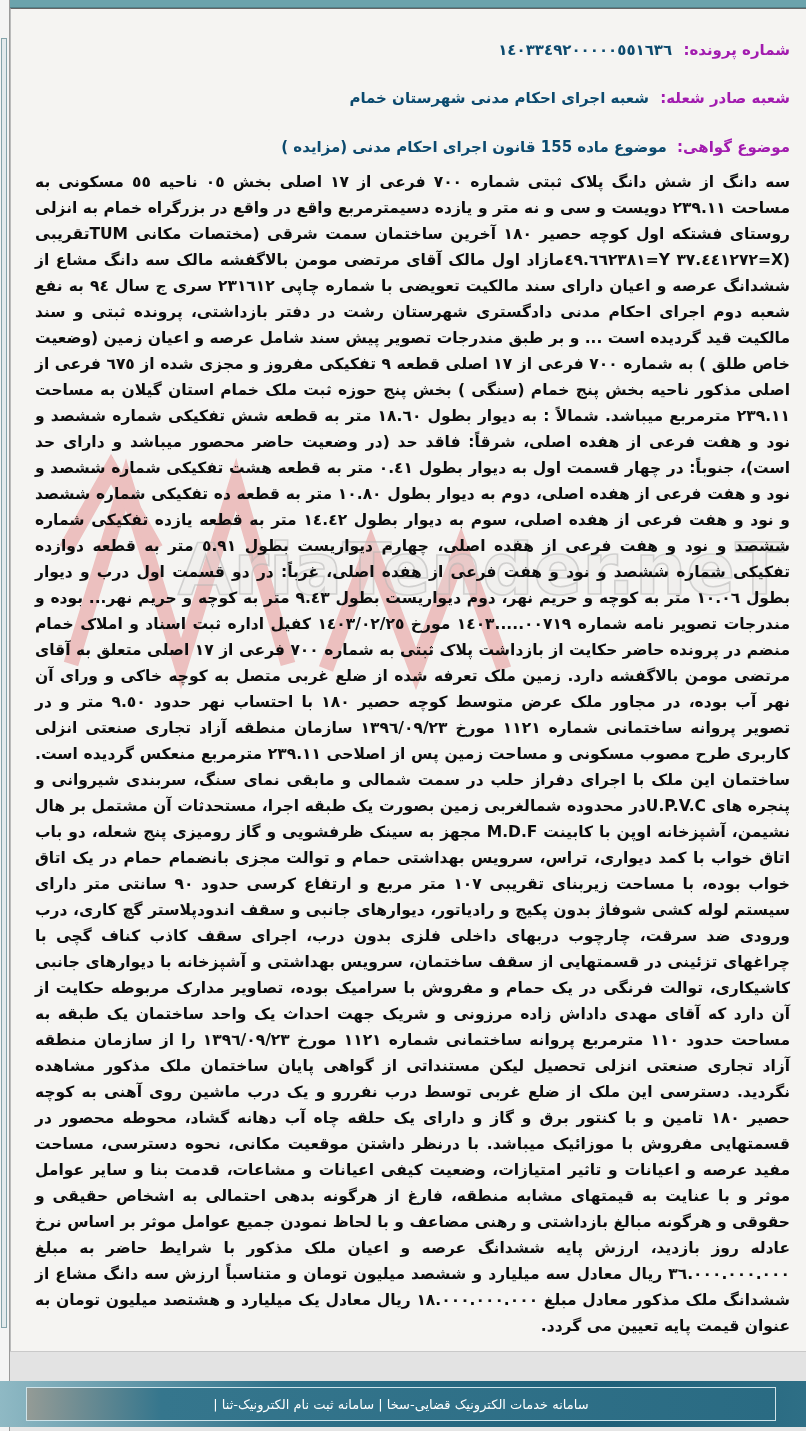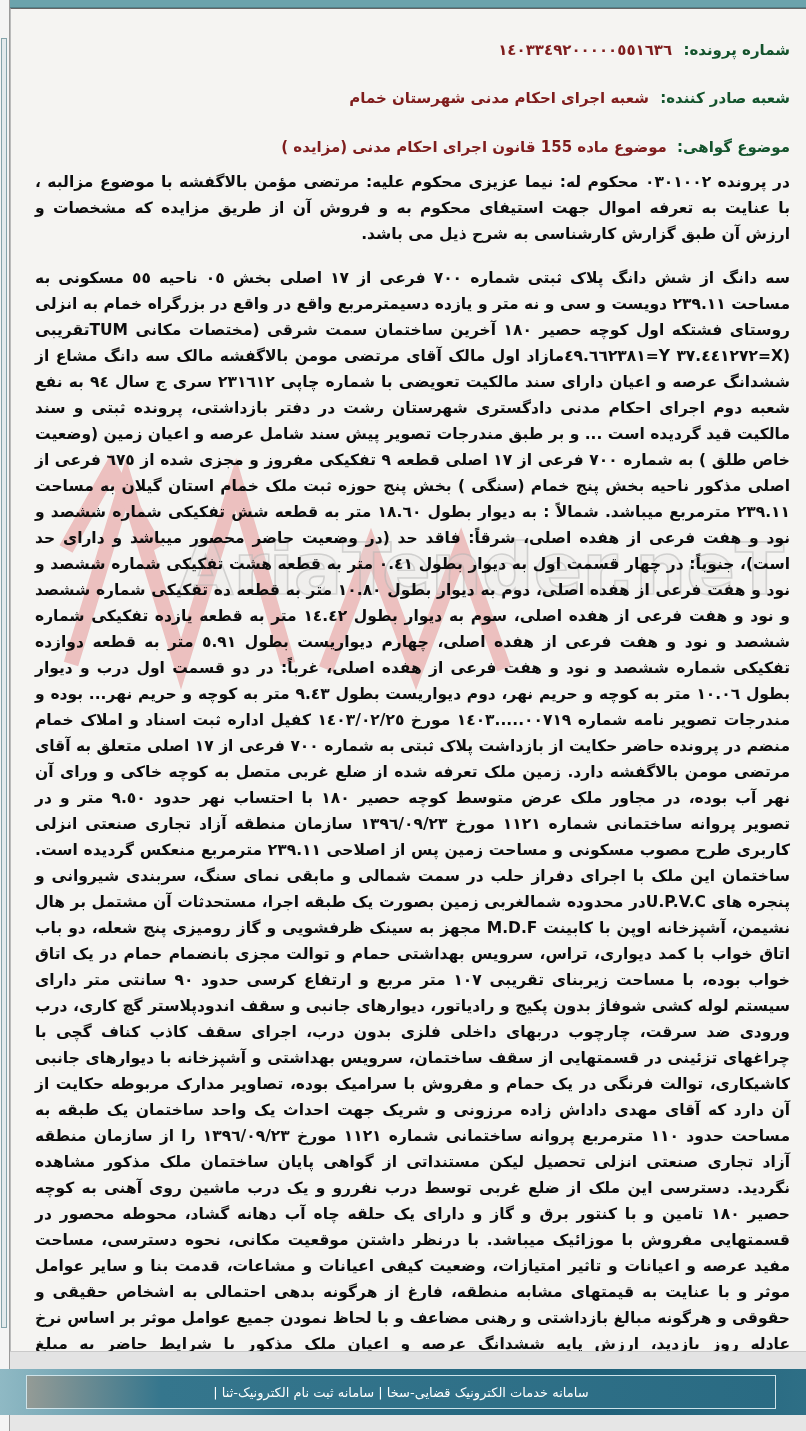--- a/index.html
+++ b/index.html
@@ -19,33 +19,33 @@
     border-bottom:1px solid #53828a;z-index:5;}
   
   .doc{position:absolute;top:8px;left:10px;right:0;bottom:79px;background:#f5f4f2;
     border-top:1px solid #666;border-bottom:1px solid #8e8e8e;border-left:1px solid #bbb;
     box-sizing:border-box;padding:30px 16px 0 24px;overflow:hidden;}
   .doc-inner{position:relative;z-index:2;}
   
   .hrow{display:flex;margin-bottom:26px;font-size:15px;font-weight:bold;line-height:22px;}
   .hcell-r{flex:0 0 52%;}
   .hcell-l{flex:1 1 auto;}
-  .label{color:#14532d;}
-  .value{color:#7f1d1d;margin-right:6px;}
+  .label{color:#a21caf;}
+  .value{color:#0c4a6e;margin-right:6px;}
   .metarow{font-size:15px;font-weight:bold;margin-bottom:10px;line-height:24px;}
   .metarow .value{margin-right:5px;}
   
   .para{font-size:15.5px;font-weight:bold;color:#0e0e0e;text-align:justify;
     line-height:26px;margin:0 0 16px 0;}
   .para.first{margin-bottom:18px;}
   
   .watermark{position:absolute;top:420px;right:0;left:0;height:280px;z-index:1;
     pointer-events:none;opacity:.75;}
   
-  .footer{position:absolute;left:0;right:0;bottom:16px;height:46px;z-index:6;
+  .footer{position:absolute;left:0;right:0;bottom:4px;height:46px;z-index:6;
     background:linear-gradient(90deg,#8fb9c4 0%,#30728a 35%,#1f6079 75%,#2e6f86 100%);}
   .footer-box{position:absolute;top:6px;bottom:6px;right:30px;left:26px;
     border:1px solid #cfe3e9;background:linear-gradient(90deg,#949b96 0%,#35768d 18%,#2a6b83 100%);
     display:flex;align-items:center;justify-content:center;}
   .footer-text{color:#ffffff;font-size:13px;letter-spacing:.2px;}
   .gap-strip{position:absolute;left:0;right:0;bottom:46px;height:33px;background:#e3e3e3;
     border-top:1px solid #c9c9c9;z-index:4;}
 </style>
 </head>
 <body>
@@ -73,32 +73,31 @@
 
     <div class="hrow">
       <div class="hcell-l">
         <span class="label">شماره پرونده:</span>
         <span class="value">١٤٠٣٣٤٩٢٠٠٠٠٠٥٥١٦٣٦</span>
       </div>
     </div>
 
     <div class="hrow">
       <div class="hcell-l">
-        <span class="label">شعبه صادر کننده:</span>
+        <span class="label">شعبه صادر شعله:</span>
         <span class="value">شعبه اجرای احکام مدنی شهرستان خمام</span>
       </div>
     </div>
 
     <div class="metarow">
       <span class="label">موضوع گواهی:</span>
       <span class="value">موضوع ماده 155 قانون اجرای احکام مدنی (مزایده )</span>
     </div>
 
 
-    <p class="para first">در پرونده ٠٣٠١٠٠٢  محکوم له: نیما عزیزی  محکوم علیه: مرتضی مؤمن بالاگفشه  با موضوع  مزالبه ، با عنایت به تعرفه اموال جهت استیفای محکوم به و فروش آن  از طریق مزایده  که مشخصات و  ارزش آن طبق گزارش کارشناسی به شرح ذیل می باشد.</p>
     <p class="para">سه دانگ از شش دانگ پلاک ثبتی شماره ٧٠٠ فرعی از ١٧ اصلی بخش ٠٥ ناحیه ٥٥ مسکونی به مساحت ٢٣٩.١١ دویست و سی و نه متر و یازده دسیمترمربع واقع در واقع در بزرگراه خمام به انزلی  روستای فشتکه اول  کوچه حصیر ١٨٠  آخرین ساختمان سمت شرقی (مختصات مکانی  TUMتقریبی  (X=٣٧.٤٤١٢٧٢ Y=٤٩.٦٦٢٣٨١مازاد اول مالک آقای مرتضی مومن بالاگفشه مالک سه دانگ مشاع از ششدانگ عرصه و اعیان دارای سند مالکیت تعویضی با شماره چاپی ٢٣١٦١٢ سری ج سال ٩٤ به نفع شعبه دوم اجرای احکام مدنی دادگستری شهرستان رشت در دفتر بازداشتی، پرونده ثبتی و سند مالکیت قید گردیده است ... و بر طبق مندرجات تصویر پیش سند شامل عرصه و اعیان زمین (وضعیت خاص طلق ) به شماره ٧٠٠ فرعی از ١٧ اصلی قطعه ٩ تفکیکی مفروز و مجزی شده از ٦٧٥ فرعی از اصلی مذکور ناحیه بخش پنج خمام (سنگی ) بخش پنج حوزه ثبت ملک خمام استان گیلان به مساحت ٢٣٩.١١ مترمربع میباشد. شمالاً : به دیوار بطول ١٨.٦٠ متر به قطعه شش تفکیکی شماره ششصد و نود و هفت فرعی از هفده اصلی، شرقاً: فاقد حد (در وضعیت حاضر محصور میباشد و دارای حد است)، جنوباً: در چهار قسمت اول به دیوار بطول ٠.٤١ متر به قطعه هشت تفکیکی شماره ششصد و نود و هفت فرعی از هفده اصلی، دوم به دیوار بطول ١٠.٨٠ متر به قطعه ده تفکیکی شماره ششصد و نود و هفت فرعی از هفده اصلی، سوم به دیوار بطول ١٤.٤٢ متر به قطعه یازده تفکیکی شماره ششصد و نود و هفت فرعی از هفده اصلی، چهارم دیواریست بطول ٥.٩١ متر به قطعه دوازده تفکیکی شماره ششصد و نود و هفت فرعی از هفده اصلی، غرباً: در دو قسمت اول درب و دیوار بطول ١٠.٠٦ متر به کوچه و حریم نهر، دوم دیواریست بطول ٩.٤٣ متر به کوچه و حریم نهر... بوده و مندرجات تصویر نامه شماره ٠٠٧١٩.....١٤٠٣ مورخ ١٤٠٣/٠٢/٢٥ کفیل اداره ثبت اسناد و املاک خمام منضم در پرونده حاضر حکایت از بازداشت پلاک ثبتی به شماره ٧٠٠ فرعی از ١٧ اصلی متعلق به آقای مرتضی مومن بالاگفشه دارد. زمین ملک تعرفه شده از ضلع غربی متصل به کوچه خاکی و ورای آن نهر آب بوده، در مجاور ملک عرض متوسط کوچه حصیر ١٨٠ با احتساب نهر حدود ٩.٥٠ متر و در تصویر پروانه ساختمانی شماره ١١٢١ مورخ ١٣٩٦/٠٩/٢٣ سازمان منطقه آزاد تجاری صنعتی انزلی کاربری طرح مصوب مسکونی و مساحت زمین پس از اصلاحی ٢٣٩.١١ مترمربع منعکس گردیده است. ساختمان این ملک با اجرای دفراز حلب در سمت شمالی و مابقی نمای سنگ، سربندی شیروانی و پنجره های  U.P.V.Cدر محدوده شمالغربی زمین بصورت یک طبقه اجرا، مستحدثات آن مشتمل بر هال نشیمن، آشپزخانه اوپن با کابینت M.D.F  مجهز به سینک ظرفشویی و گاز رومیزی پنج شعله، دو باب اتاق خواب با کمد دیواری، تراس، سرویس بهداشتی حمام و توالت مجزی بانضمام حمام در یک اتاق خواب بوده، با مساحت زیربنای تقریبی ١٠٧ متر مربع و ارتفاع کرسی حدود ٩٠ سانتی متر دارای سیستم لوله کشی شوفاژ بدون پکیج و رادیاتور، دیوارهای جانبی و سقف اندودپلاستر گچ کاری، درب ورودی ضد سرقت، چارچوب دربهای داخلی فلزی بدون درب، اجرای سقف کاذب کناف گچی با چراغهای تزئینی در قسمتهایی از سقف ساختمان، سرویس بهداشتی و آشپزخانه با دیوارهای جانبی کاشیکاری، توالت فرنگی در یک حمام و مفروش با سرامیک بوده، تصاویر مدارک مربوطه حکایت از آن دارد که آقای مهدی داداش زاده مرزونی و شریک جهت احداث یک واحد ساختمان یک طبقه به مساحت حدود ١١٠ مترمربع پروانه ساختمانی شماره ١١٢١ مورخ ١٣٩٦/٠٩/٢٣ را از سازمان منطقه آزاد تجاری صنعتی انزلی تحصیل لیکن مستنداتی از گواهی پایان ساختمان ملک مذکور مشاهده نگردید. دسترسی این ملک از ضلع غربی توسط درب نفررو و یک درب ماشین روی آهنی به کوچه حصیر ١٨٠ تامین و با کنتور برق و گاز و دارای یک حلقه چاه آب دهانه گشاد، محوطه محصور در قسمتهایی مفروش با موزائیک میباشد. با درنظر داشتن موقعیت مکانی، نحوه دسترسی، مساحت مفید عرصه و اعیانات و تاثیر امتیازات، وضعیت کیفی اعیانات و مشاعات، قدمت بنا و سایر عوامل موثر و با عنایت به قیمتهای مشابه منطقه، فارغ از هرگونه بدهی احتمالی به اشخاص حقیقی و حقوقی و هرگونه مبالغ بازداشتی و رهنی مضاعف و با لحاظ نمودن جمیع عوامل موثر بر اساس نرخ عادله روز بازدید، ارزش پایه ششدانگ عرصه و اعیان ملک مذکور با شرایط حاضر به مبلغ ٣٦.٠٠٠.٠٠٠.٠٠٠ ریال معادل سه میلیارد و ششصد میلیون تومان و متناسباً ارزش سه دانگ مشاع از ششدانگ ملک مذکور معادل مبلغ ١٨.٠٠٠.٠٠٠.٠٠٠ ریال معادل یک میلیارد و هشتصد میلیون تومان به عنوان قیمت پایه تعیین می گردد.</p>
 
   </div>
 </div>
 
 <div class="gap-strip"></div>
 
 <div class="footer">
   <div class="footer-box">
     <span class="footer-text">سامانه خدمات الکترونیک قضایی-سخا |   سامانه ثبت نام الکترونیک-ثنا |</span>

